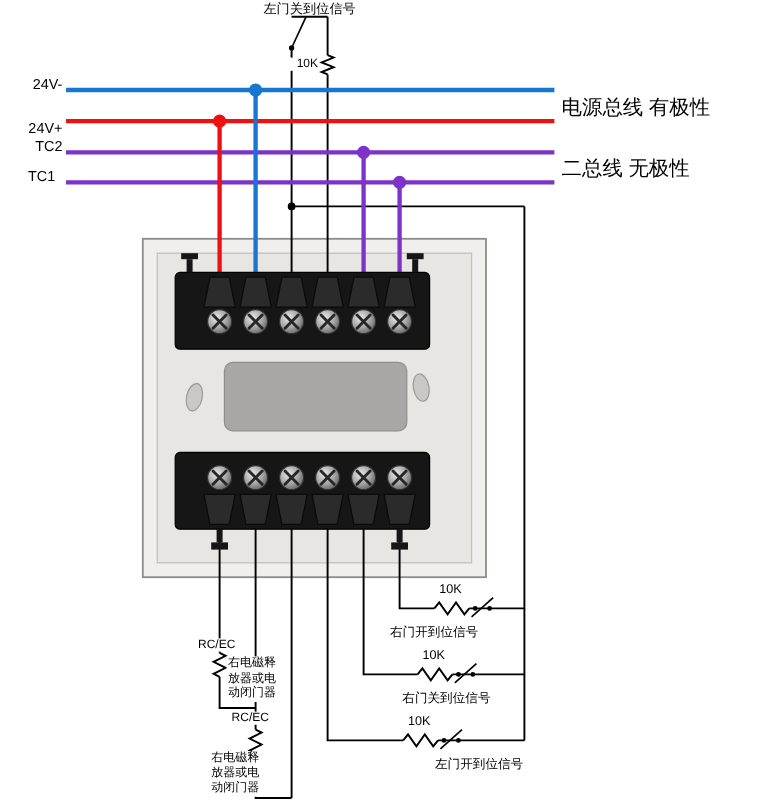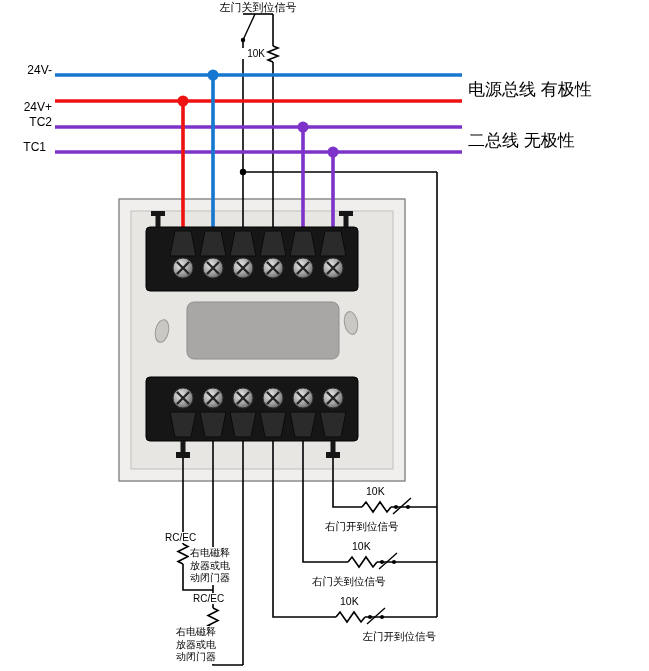--- a/index.html
+++ b/index.html
@@ -177,21 +177,21 @@
   <span class="lbl bus-lbl" style="left:6px;top:115px">TC2</span>
   <span class="lbl bus-lbl" style="left:0;top:140px">TC1</span>
 
   <span class="lbl ann" style="left:468px;top:78px">电源总线 有极性</span>
   <span class="lbl ann" style="left:468px;top:129px">二总线 无极性</span>
 
   <span class="lbl sm" style="left:366px;top:485px">10K</span>
   <span class="lbl sm" style="left:325px;top:520px;width:120px;text-align:left">右门开到位信号</span>
 
   <span class="lbl sm" style="left:352px;top:540px">10K</span>
-  <span class="lbl sm" style="left:312px;top:575px;width:120px;text-align:left">右门关到位信号</span>
+  <span class="lbl sm" style="left:312px;top:575px;width:120px;text-align:center">右门关到位信号</span>
 
   <span class="lbl sm" style="left:340px;top:595px">10K</span>
   <span class="lbl sm" style="left:316px;top:630px;width:120px;text-align:right">左门开到位信号</span>
 
   <span class="lbl xs bgw" style="left:164px;top:532px">RC/EC</span>
   <div class="devtxt" style="left:189px;top:547px">
     <div>右电磁释</div>
     <div>放器或电</div>
     <div>动闭门器</div>
   </div>

